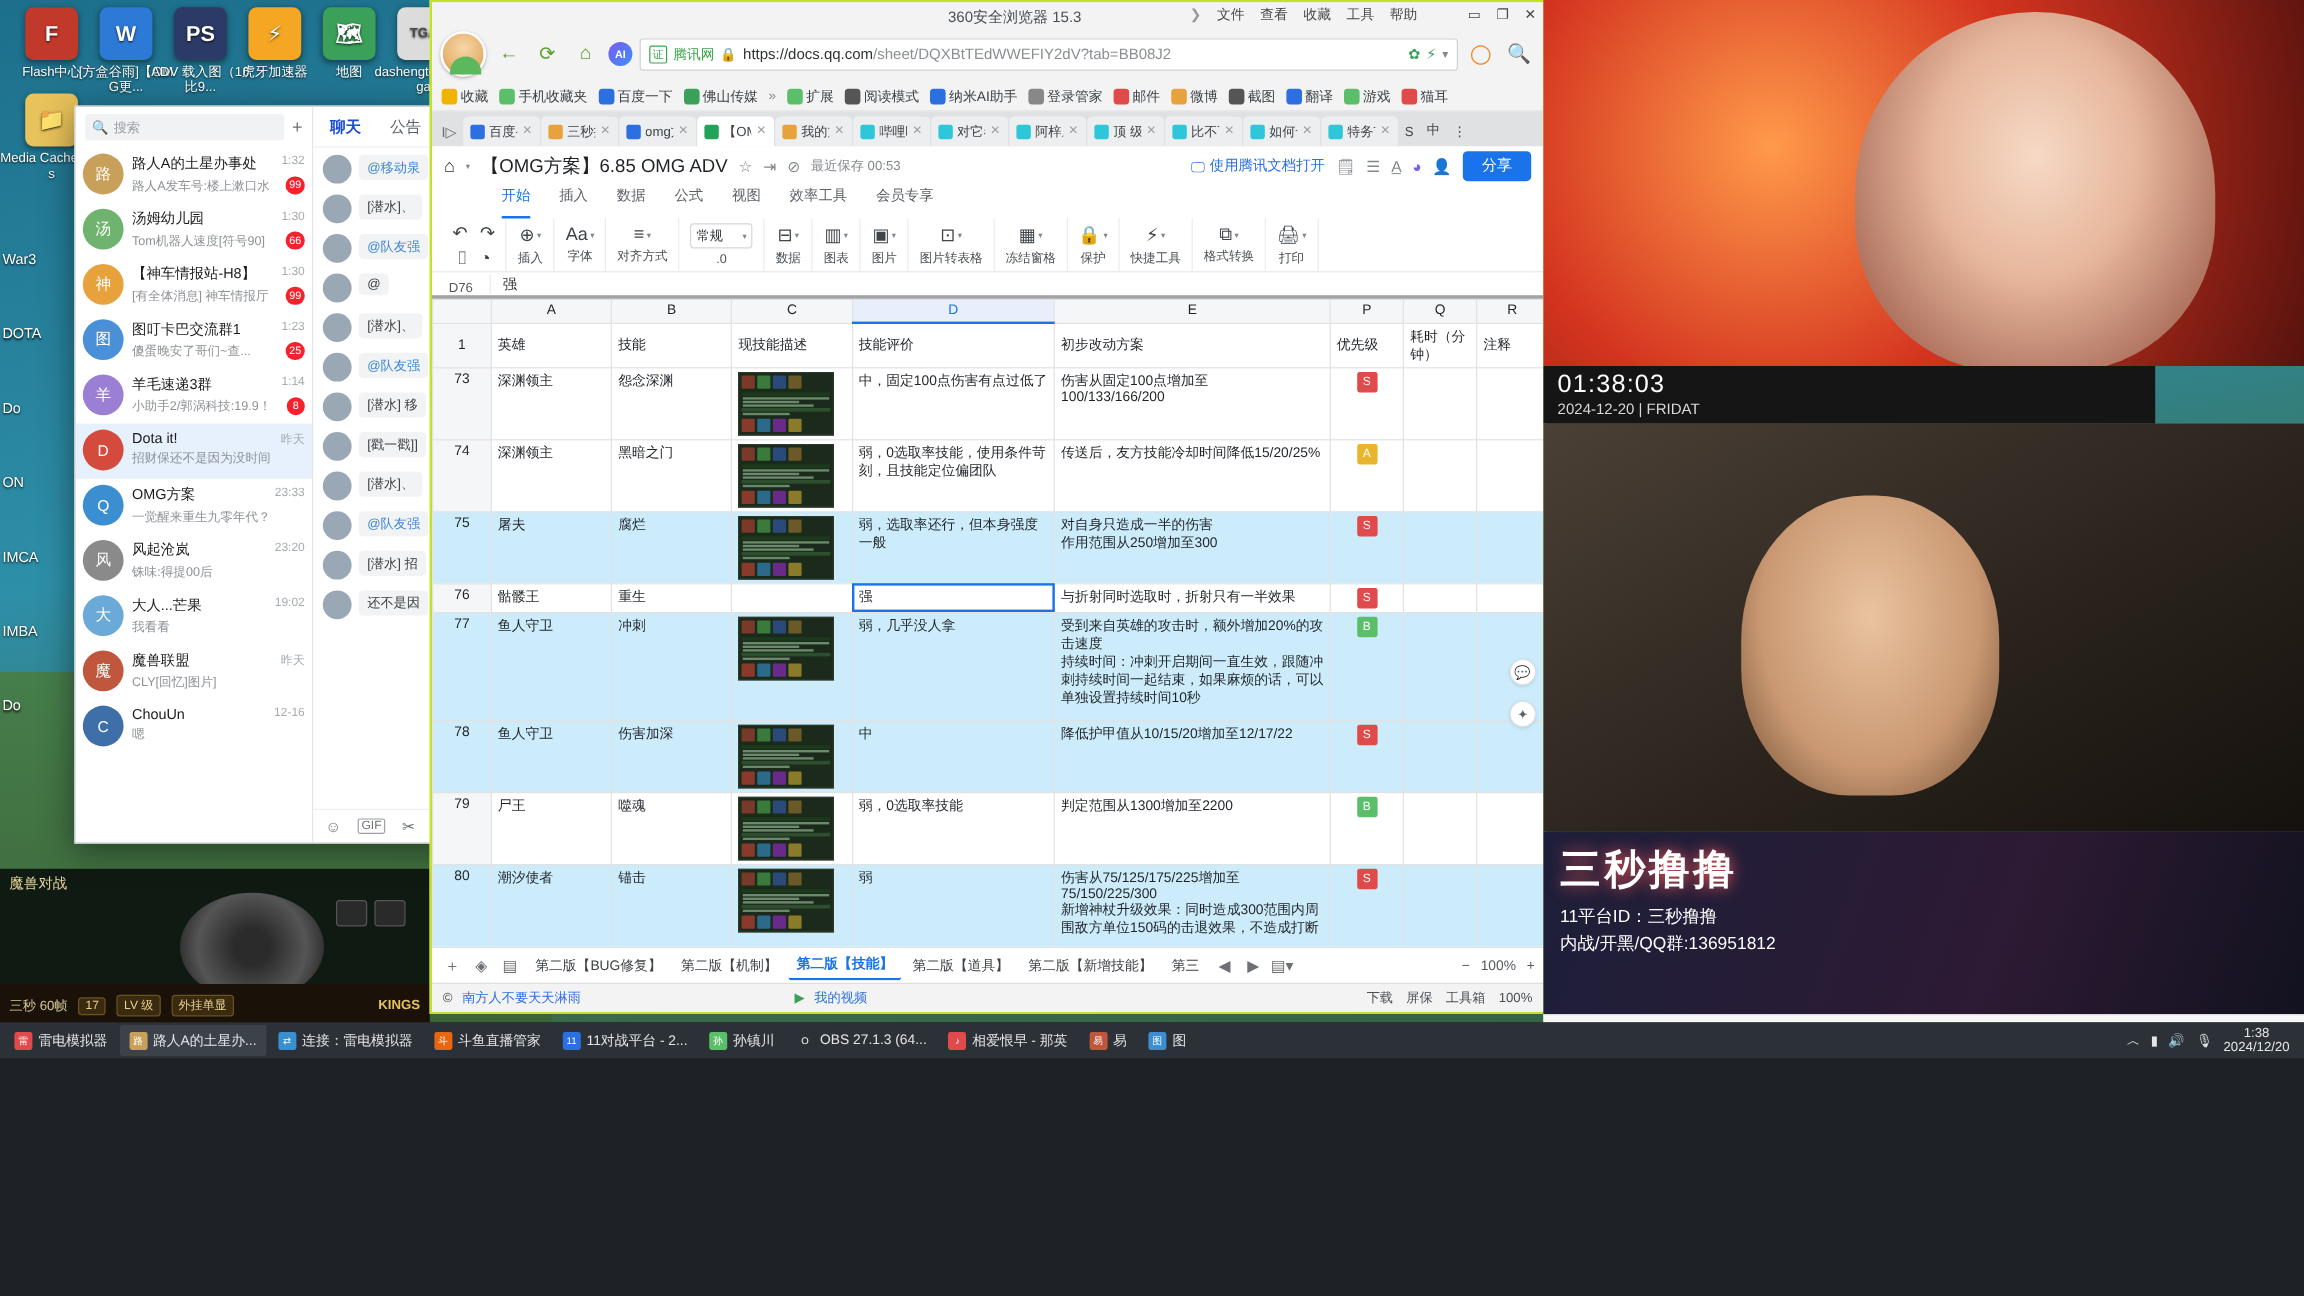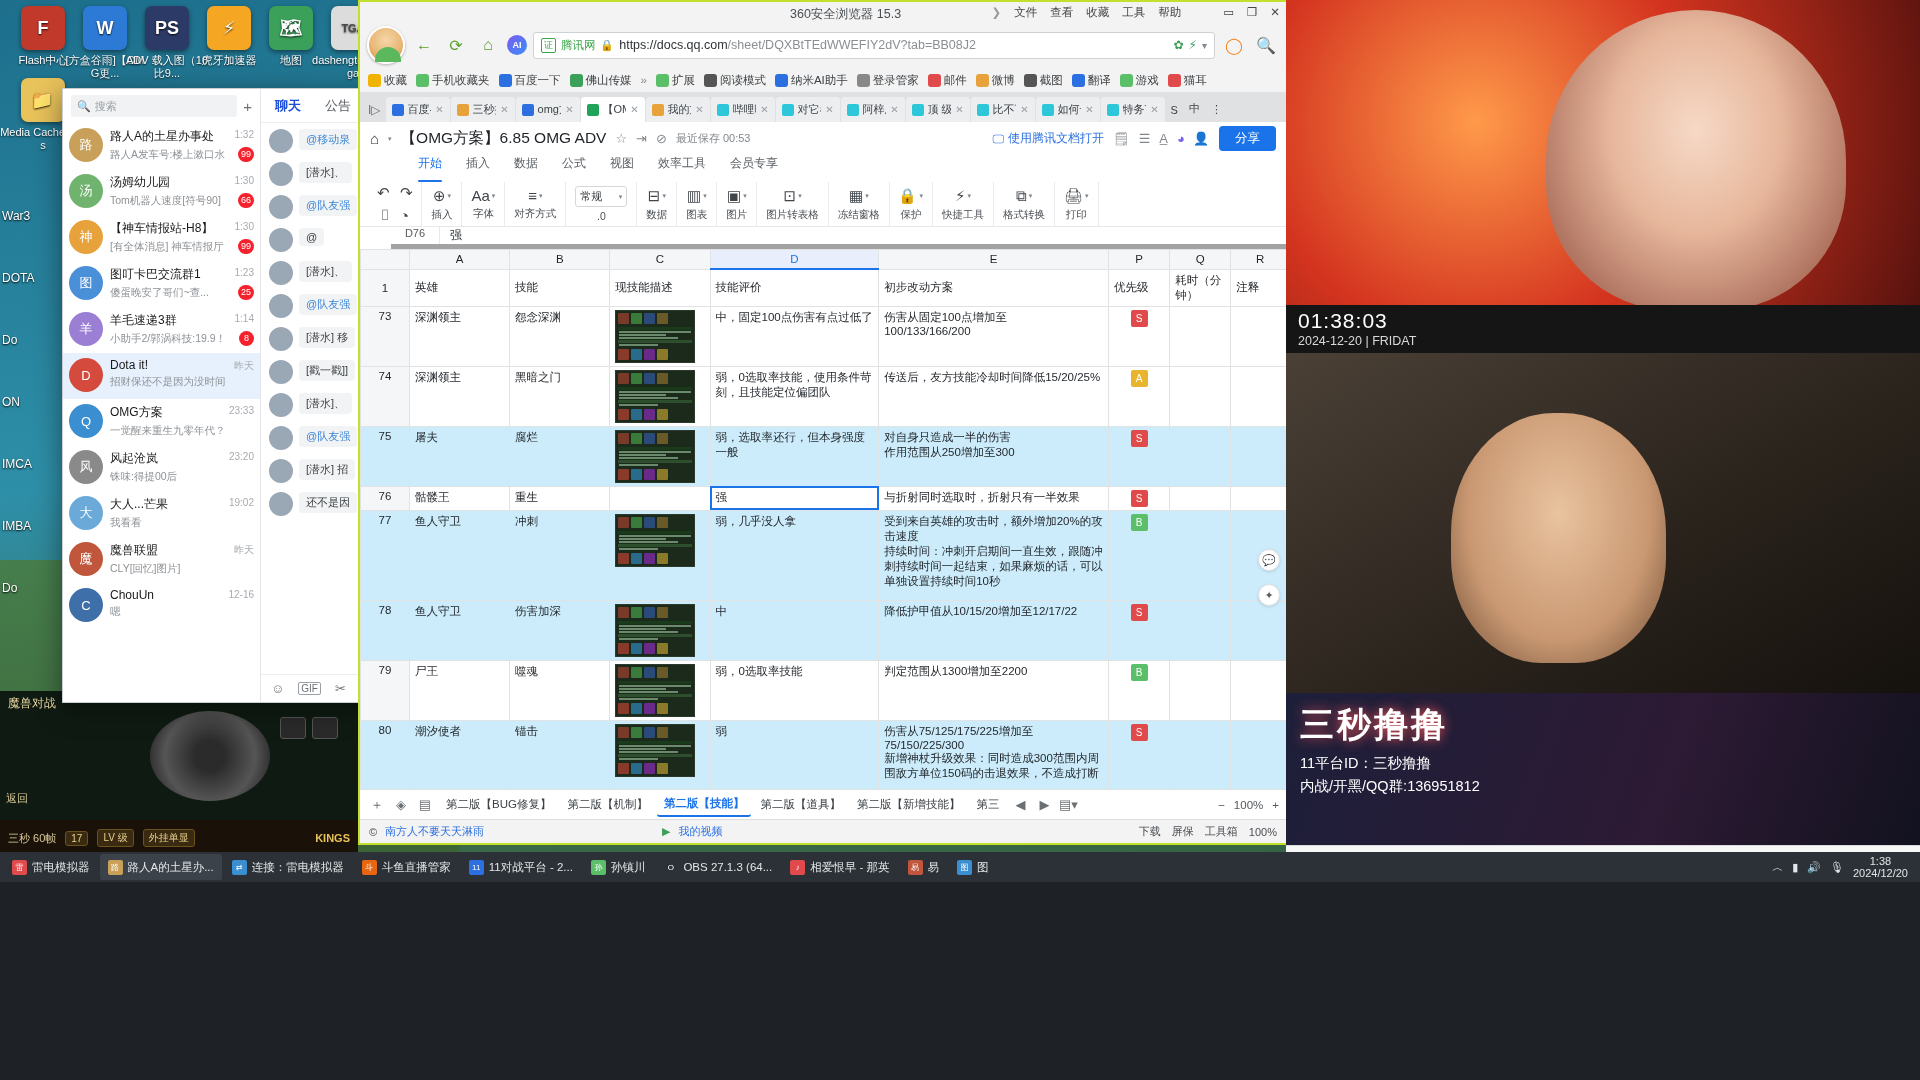--- a/index.html
+++ b/index.html
@@ -116,22 +116,22 @@
   #ribbon { height:49px; display:flex; align-items:flex-start; padding:4px 8px 0;
     border-bottom:1px solid #e6e8ea; }
   .rgrp { display:flex; flex-direction:column; align-items:center; justify-content:center;
     padding:0 9px; border-right:1px solid #e9ebed; min-width:30px; height:44px; }
   .rico { font-size:15px; color:#40454a; display:flex; align-items:center; gap:2px; }
   .rlbl { font-size:10.5px; color:#4a4f54; margin-top:3px; white-space:nowrap; }
   .caret { font-size:7px; color:#80858a; }
   #numfmt { border:1px solid #d4d7da; border-radius:3px; height:21px; width:52px;
     display:flex; align-items:center; justify-content:space-between; padding:0 4px;
     font-size:11px; color:#2f3336; }
-  #fbar { height:22px; display:flex; align-items:flex-start; border-bottom:5px solid #a3a3a3;
-    font-size:12px;margin-left:31px; }
+  #fbar { height:22px; display:flex; align-items:flex-end; border-bottom:3px solid #a3a3a3;
+    font-size:12px; }
   #fname { width:48px; text-align:center; color:#55595d; font-size:11px; }
   #fval { padding-left:10px; color:#1f2328; border-left:1px solid #e6e8ea; flex:1; }
 
   
   #gridwrap { flex:1; overflow:hidden; position:relative; }
   table.grid { border-collapse:collapse; table-layout:fixed; width:930px; }
   table.grid th, table.grid td { border:1px solid #e0e2e4; vertical-align:top;
     font-size:11.5px; color:#1f2328; padding:3px 5px; overflow:hidden; }
   thead th { background:#f5f6f7; text-align:center; font-weight:normal; color:#55595d;
     height:17px; padding:1px 4px; font-size:11px; }
@@ -169,21 +169,21 @@
     background:#fff; border:1px solid #dfe1e3; display:flex; align-items:center;
     justify-content:center; font-size:11px; color:#5c6166; box-shadow:0 1px 3px rgba(0,0,0,.12); }
 
   
   #cam { position:absolute; left:1286px; top:0; width:634px; height:845px; overflow:hidden; }
   #cam-top { position:absolute; top:0; left:0; width:634px; height:305px;
     background:radial-gradient(circle at 30% 40%,#ff9a4a 0%,#d4341f 45%,#57120e 100%); }
   #cam-char { position:absolute; left:260px; top:10px; width:300px; height:300px;
     background:radial-gradient(ellipse at 50% 40%,#f6d9c6 0%,#e7b79c 40%,#8e4b3c 100%);
     border-radius:50% 50% 42% 42%; }
-  #cam-time { position:absolute; top:305px; left:0; width:634px; height:48px;
+  #cam-time { position:absolute; top:305px; left:0; width:510px; height:48px;
     background:#151515; color:#fff; padding:4px 12px; }
   #cam-time .t { font-size:21px; letter-spacing:1px; }
   #cam-time .d { font-size:12.5px; color:#d9d9d9; margin-top:1px; }
   #cam-mid { position:absolute; top:353px; left:0; width:634px; height:340px;
     background:linear-gradient(150deg,#4a4036 0%,#2b241d 55%,#15110d 100%); }
   #cam-face { position:absolute; left:165px; top:60px; width:215px; height:250px;
     background:radial-gradient(ellipse at 50% 40%,#e9c39f 0%,#c99872 60%,#6b4a32 100%);
     border-radius:48% 48% 42% 42%; }
   #cam-bot { position:absolute; top:693px; left:0; width:634px; height:152px;
     background:linear-gradient(110deg,#1d1f3a 0%,#2d1a34 60%,#12121f 100%); color:#fff;
@@ -196,21 +196,21 @@
   
   #music { position:absolute; left:1286px; top:845px; width:634px; height:62px;
     background:#f7f7f7; border-top:1px solid #d9dbdd; display:flex; align-items:center;
     gap:10px; padding:0 12px; }
   #music .cover { width:40px; height:40px; border-radius:50%;
     background:radial-gradient(circle,#bbb 18%,#333 20%,#555 100%); flex:0 0 40px; }
   #music .name { font-size:12.5px; color:#2f3336; }
   #music .ctrls { margin-left:auto; display:flex; gap:11px; color:#6b7074; font-size:15px; }
 
   
-  #gamepanel { position:absolute; left:0; top:691px; width:358px; height:166px;
+  #gamepanel { position:absolute; left:0; top:724px; width:358px; height:166px;
     background:#0f1b12; overflow:hidden; }
   #gamepanel .hdr { color:#e8d7a0; font-size:12px; padding:4px 8px; }
   #gamebar { position:absolute; left:0; top:820px; width:358px; height:36px;
     background:#1a1208; display:flex; align-items:center; gap:9px; padding:0 8px;
     color:#d8c79a; font-size:11px; }
   .kbadge { background:#3a2a10; border:1px solid #6b5320; border-radius:3px;
     padding:1px 5px; color:#e8d090; font-size:10px; }
 
   
   #taskbar { position:absolute; left:0; top:852px; width:1920px; height:228px;

